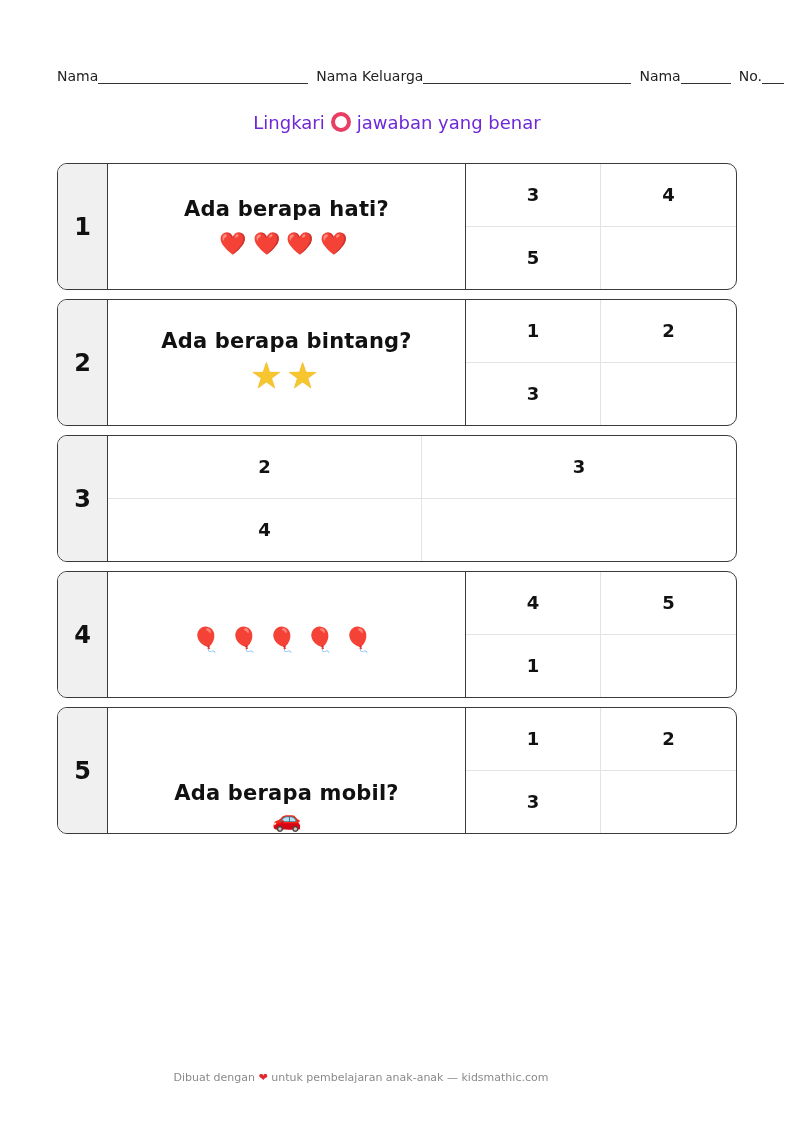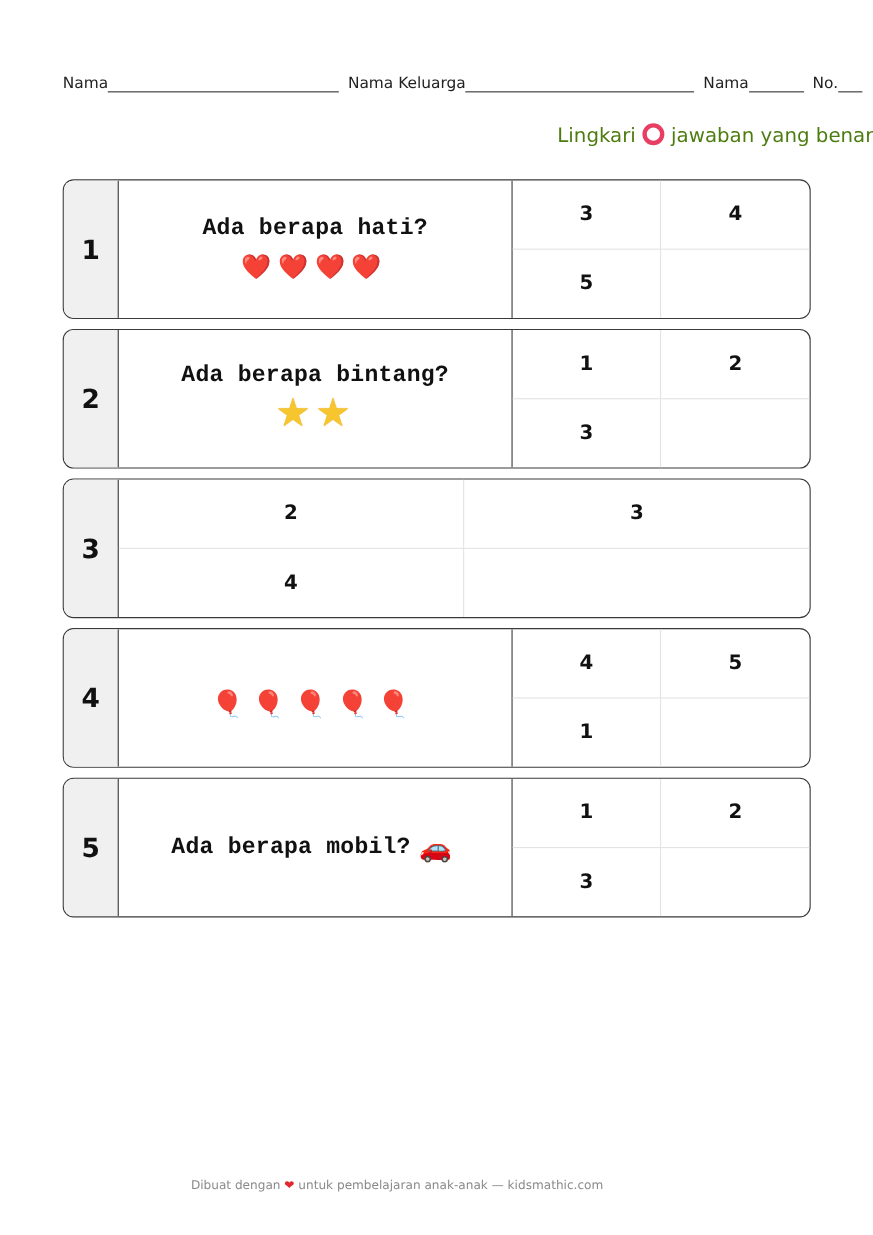--- a/index.html
+++ b/index.html
@@ -1,26 +1,26 @@
 <!DOCTYPE html>
 <html><head>
 <meta charset="utf-8">
 <style>
   html, body { margin:0; padding:0; background:#ffffff; }
   body { width:794px; height:1123px; position:relative; font-family:"DejaVu Sans", sans-serif; color:#111; overflow:hidden; }
   .header { position:absolute; top:68px; left:57px; width:740px; display:flex; align-items:flex-end; font-size:14px; color:#222; }
   .header .lbl { white-space:nowrap; }
   .header .line { border-bottom:1px solid #333; height:14px; margin-right:8px; }
-  .instr { position:absolute; top:112px; left:0; width:794px; text-align:right; font-size:18px; color:#4d7c0f; }
+  .instr { position:absolute; top:112px; left:0; width:794px; text-align:center; font-size:18px; color:#6d28d9; }
   .instr .ring { display:inline-block; width:12px; height:12px; border:4px solid #e83e64; border-radius:50%; vertical-align:-3px; margin:0 6px; }
   .card { position:absolute; left:57px; width:678px; height:125px; border:1.5px solid #3a3a3a; border-radius:10px; display:flex; overflow:hidden; background:#fff; }
   .num { width:49px; background:#f0f0f0; border-right:1.5px solid #3a3a3a; display:flex; align-items:center; justify-content:center; font-weight:bold; font-size:24px; }
   .q { width:357px; border-right:1.5px solid #3a3a3a; display:flex; flex-direction:column; align-items:center; justify-content:center; }
-  .q.inline { flex-direction:row; }
-  .qtext { font-weight:bold; font-size:21px; letter-spacing:0.2px;font-family:Liberation Mono, monospace; }
+  .q.inline { flex-direction:column;justify-content:flex-end; }
+  .qtext { font-weight:bold; font-size:21px; letter-spacing:0.2px; }
   .icons { margin-top:10px; font-size:22px; letter-spacing:6px; }
   .inline .icons { margin:0 0 0 8px; font-size:24px; }
   .ans { flex:1; display:grid; grid-template-columns:1fr 1fr; grid-template-rows:1fr 1fr; }
   .cell { display:flex; align-items:flex-start; justify-content:center; padding-top:20px; font-weight:bold; font-size:18px; border-right:1px solid #e3e3e3; border-bottom:1px solid #e3e3e3; box-sizing:border-box; }
   .cell:nth-child(2n) { border-right:none; }
   .cell:nth-child(n+3) { border-bottom:none; }
   .star { color:#f7c52e; font-size:36px; text-shadow:0 0 1px #d89a00; letter-spacing:4px; }
   .footer { position:absolute; top:1071px; left:0; width:722px; text-align:center; font-size:11px; color:#8a8a8a; }
   .footer .heart { color:#e0282e; }
 </style>

